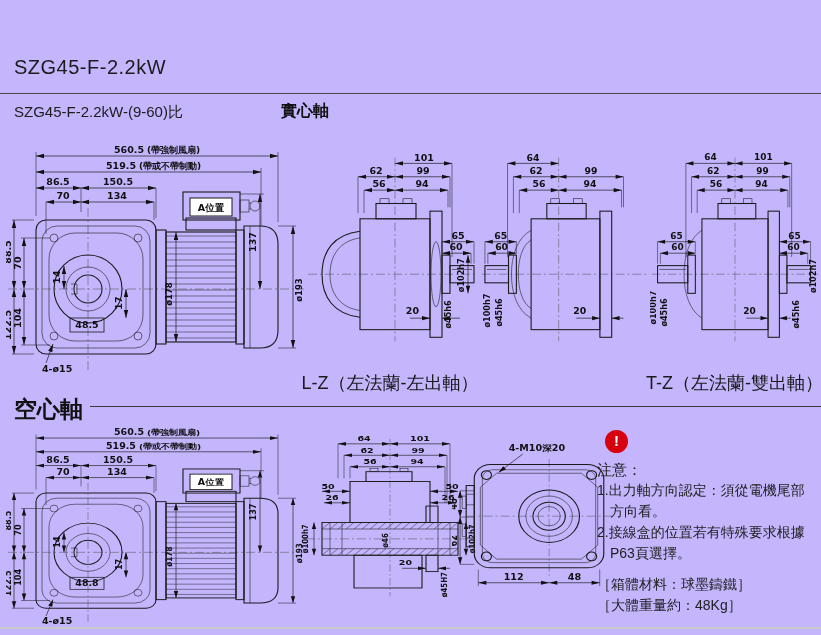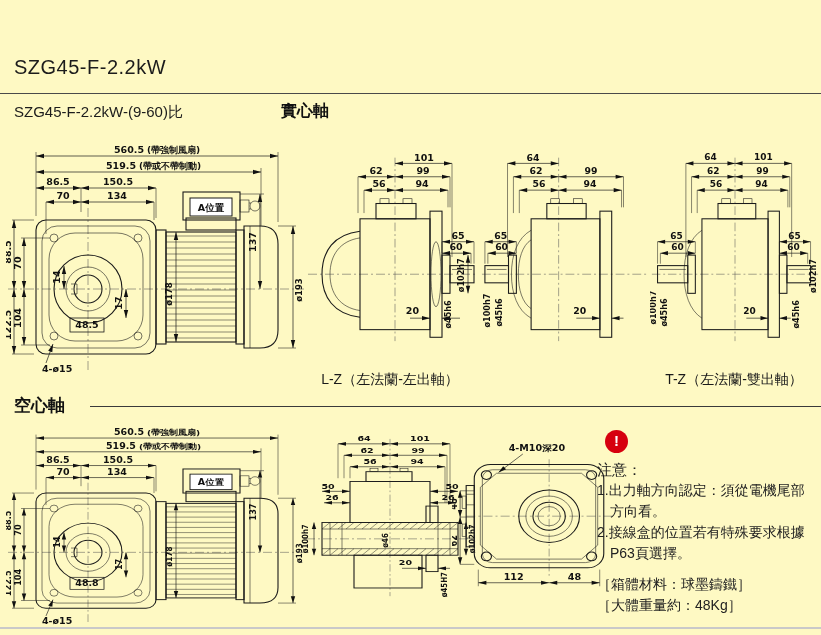--- a/index.html
+++ b/index.html
@@ -1,27 +1,27 @@
 <!DOCTYPE html>
 <html><head>
 <meta charset="utf-8">
 <style>
   html,body{margin:0;padding:0;background:#ffffff;}
-  .page{position:relative;width:821px;height:635px;background:#fef9c3;overflow:hidden;
+  .page{position:relative;width:821px;height:635px;background:#c4b5fd;overflow:hidden;
         font-family:"Liberation Sans","DejaVu Sans",sans-serif;color:#1b1b1b;}
   .abs{position:absolute;}
   .title{left:14px;top:56px;font-size:20px;letter-spacing:.5px;color:#1c1c1c;}
   .top-rule{left:0;top:93px;width:821px;height:0;border-top:1px solid #4a4a4a;}
   .subtitle{left:14px;top:103px;font-size:15px;color:#1c1c1c;}
   .shaft-label{font-size:16px;font-weight:600;color:#111;}
   .solid-pos{left:281px;top:101px;}
-  .hollow-pos{left:14px;top:394px;font-size:17px;}
+  .hollow-pos{left:14px;top:394px;font-size:23px;}
   .hollow-rule{left:90px;top:406px;right:0;width:731px;height:0;border-top:1px solid #3a3a3a;}
   .bottom-rule{left:0;top:627px;width:821px;height:2px;background:#c9c9c9;}
-  .cap{position:absolute;font-size:14px;color:#1a1a1a;text-align:center;white-space:nowrap;}
+  .cap{position:absolute;font-size:18px;color:#1a1a1a;text-align:center;white-space:nowrap;}
   
   .ol{fill:none;stroke:#1b1b1b;stroke-width:1.1;}
   .th{stroke-width:.6;}
   .dim,.dim1{fill:none;stroke:#1b1b1b;stroke-width:.7;}
   .ext{fill:none;stroke:#1b1b1b;stroke-width:.55;}
   .cl{fill:none;stroke:#555;stroke-width:.55;stroke-dasharray:9 3 2 3;}
   .fin{fill:none;stroke:#1b1b1b;stroke-width:.5;}
   text.d{font:600 9.5px "DejaVu Sans",sans-serif;fill:#111;}
   text.dn{font:600 9px "DejaVu Sans",sans-serif;fill:#111;}
   text.ds{font:600 8.5px "DejaVu Sans",sans-serif;fill:#111;}

